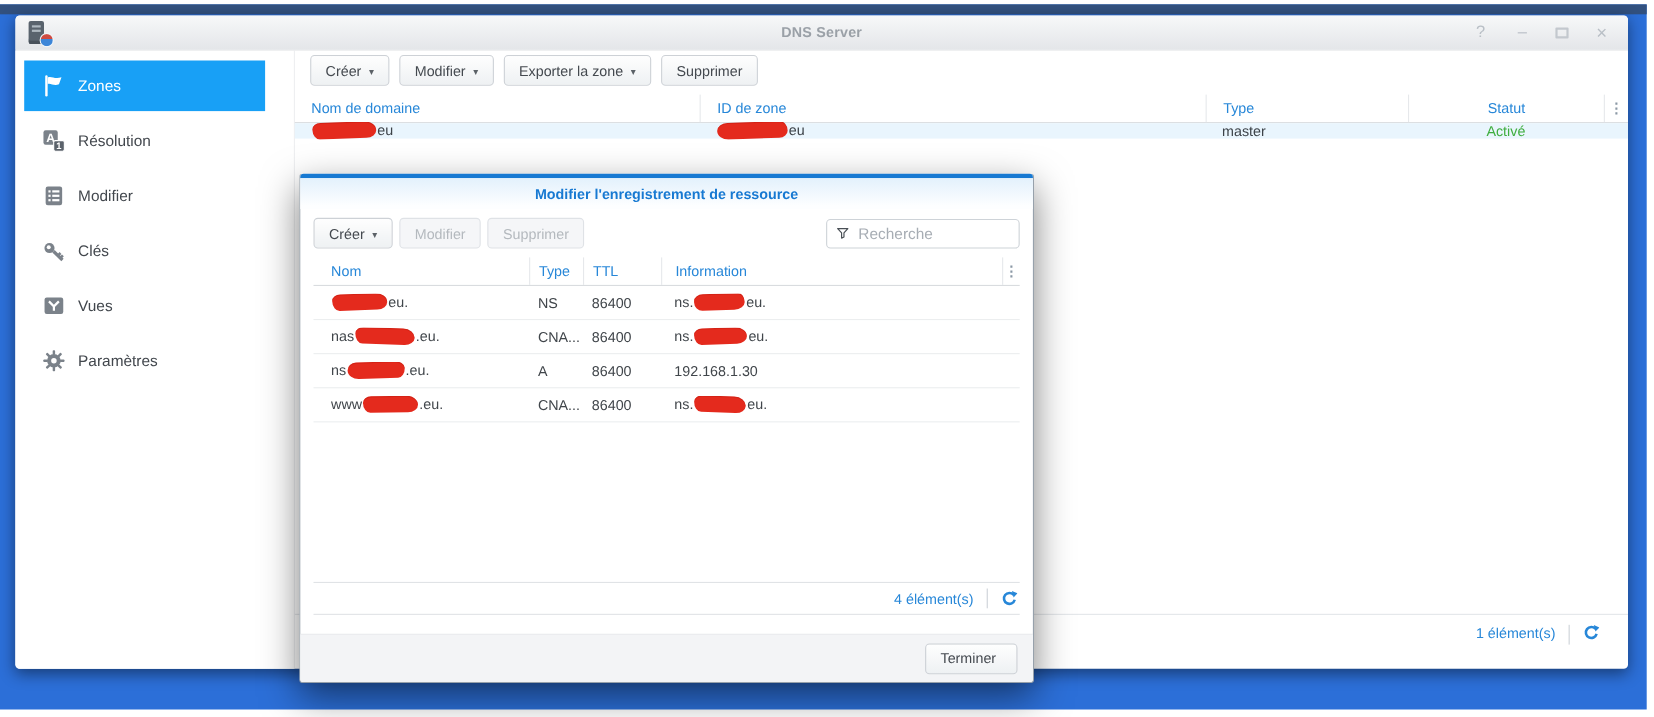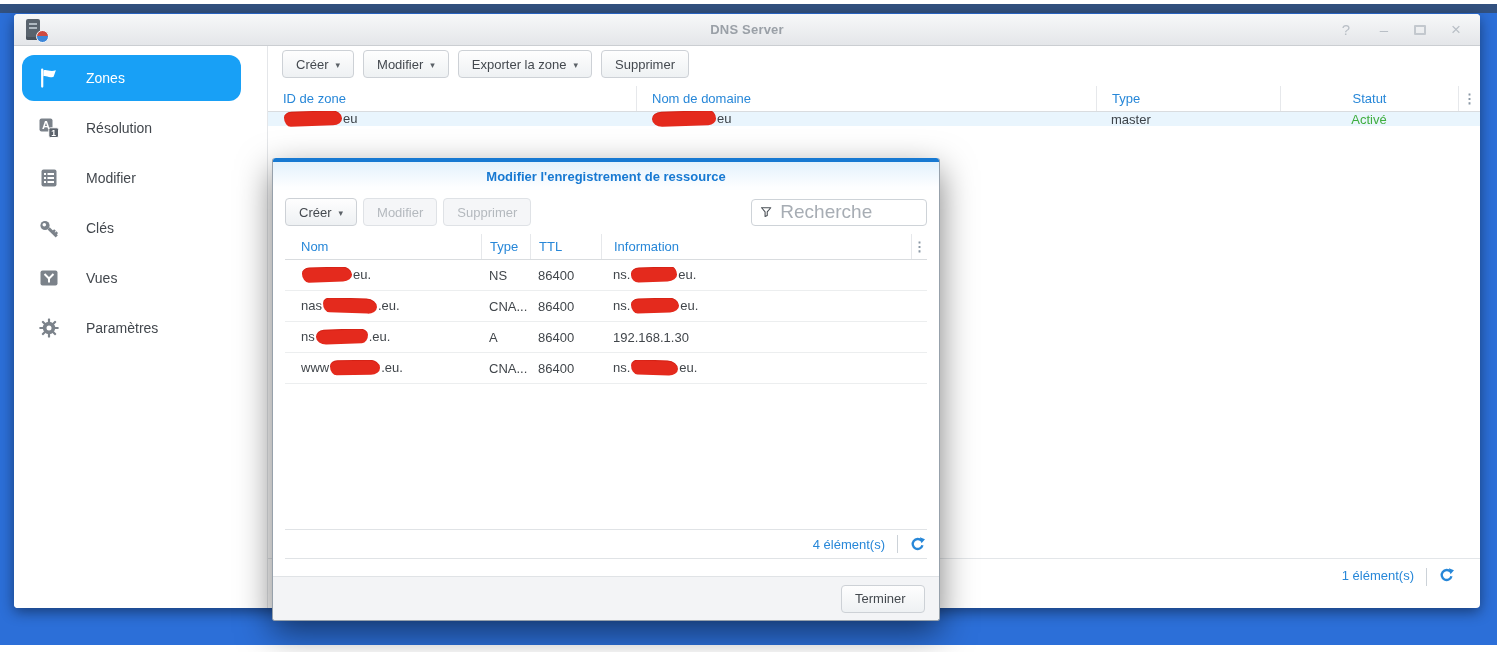--- a/index.html
+++ b/index.html
@@ -29,22 +29,22 @@
     background:linear-gradient(#cf4b41 0 42%, #3d86d8 42% 100%); border:1px solid #f2f5f8; }
   .win-controls { margin-left:auto; display:flex; align-items:center; gap:22px; padding-right:16px; z-index:2; }
   .win-ctrl { color:#b9bfc6; font-size:15px; line-height:1; cursor:default; width:16px; text-align:center; }
   .win-ctrl.max-box { width:12px; height:10px; border:2px solid #c3c8ce; border-radius:1px; }
 
   .window-body { flex:1; display:flex; min-height:0; }
 
   
   .sidebar { flex:0 0 254px; border-right:1px solid #e4e6e9; padding-top:9px; background:#fff;
     border-radius:0 0 0 4px; }
-  .side-item { height:46px; margin:0 26px 4px 8px; border-radius:12px; display:flex; align-items:center;
-    padding-left:16px; gap:26px; color:#42474d; font-size:14px; cursor:pointer; }
+  .side-item { height:46px; margin:0 26px 4px 8px; border-radius:0; display:flex; align-items:center;
+    padding-left:16px; gap:11px; color:#42474d; font-size:14px; cursor:pointer; }
   .side-item.selected { background:#18a0f6; color:#ffffff; font-weight:normal; }
   .side-icon { width:22px; height:22px; flex:0 0 22px; }
 
   
   .content { flex:1; display:flex; flex-direction:column; min-width:0; position:relative; }
   .toolbar { padding:4px 12px 8px 14px; display:flex; gap:9px; align-items:center; }
   .btn { height:28px; padding:0 13px; border:1px solid #cdd1d6; border-radius:4px; color:#44494f;
     background:linear-gradient(#fefefe,#eef1f3); font-size:13px; display:inline-flex; align-items:center;
     gap:7px; cursor:pointer; white-space:nowrap; }
   .btn .caret { font-size:9px; color:#5b6167; transform:translateY(1px); }
@@ -75,21 +75,21 @@
   
   .dialog { position:absolute; left:272px; top:158px; width:668px; height:463px; background:#fff;
     border:1px solid #97a1ab; border-top:none; border-radius:3px; box-shadow:0 12px 34px rgba(0,0,0,.5);
     display:flex; flex-direction:column; z-index:20; }
   .dialog-topbar { flex:0 0 4px; background:#1779d2; border-radius:3px 3px 0 0; }
   .dialog-header { flex:0 0 28px; background:linear-gradient(#e3f1fc,#fdfeff 90%); display:flex;
     align-items:center; justify-content:center; color:#1779d2; font-weight:bold; font-size:13px; }
   .dialog-toolbar { padding:8px 12px; display:flex; gap:6px; align-items:center; }
   .search-box { margin-left:auto; width:176px; height:27px; border:1px solid #ced3d8; border-radius:4px;
     background:#fff; display:flex; align-items:center; padding:0 8px; gap:6px; }
-  .search-box input { border:none; outline:none; width:100%; font-size:19px; color:#444;
+  .search-box input { border:none; outline:none; width:100%; font-size:14px; color:#444;
     font-family:"Liberation Sans", sans-serif; background:transparent; }
   .search-box input::placeholder { color:#a7adb4; }
 
   .grid-rec { display:grid; grid-template-columns:196px 49px 71px 310px 16px; align-items:center; }
   .dialog-table { margin:0 12px; }
   .dialog-table .thead > div { padding:0 16px 0 16px; }
   .dialog-table .thead > div:nth-child(2) { padding:0 8px; }
   .dialog-table .thead > div:nth-child(3) { padding:0 8px; }
   .dialog-table .thead > div:nth-child(4) { padding:0 12px; }
   .rrow { height:31px; border-bottom:1px solid #eceeef; color:#41464b; }
@@ -209,22 +209,22 @@
           <button class="btn">
             <span>Exporter la zone</span>
             <span class="caret">▾</span>
           </button>
           <button class="btn">
             <span>Supprimer</span>
           </button>
         </div>
 
         <div class="grid-zones thead">
+          <div>Nom de domaine</div>
           <div>ID de zone</div>
-          <div>Nom de domaine</div>
           <div>Type</div>
           <div class="center">Statut</div>
           <div class="more-dots">⋮</div>
         </div>
 
         <div class="grid-zones trow">
           <div><span class="redact" style="width:58px;"></span><span>eu</span></div>
           <div><span class="redact" style="width:64px;border-radius:12px 9px 10px 13px / 9px 11px 8px 10px;"></span><span>eu</span></div>
           <div>master</div>
           <div class="center status-ok">Activé</div>

